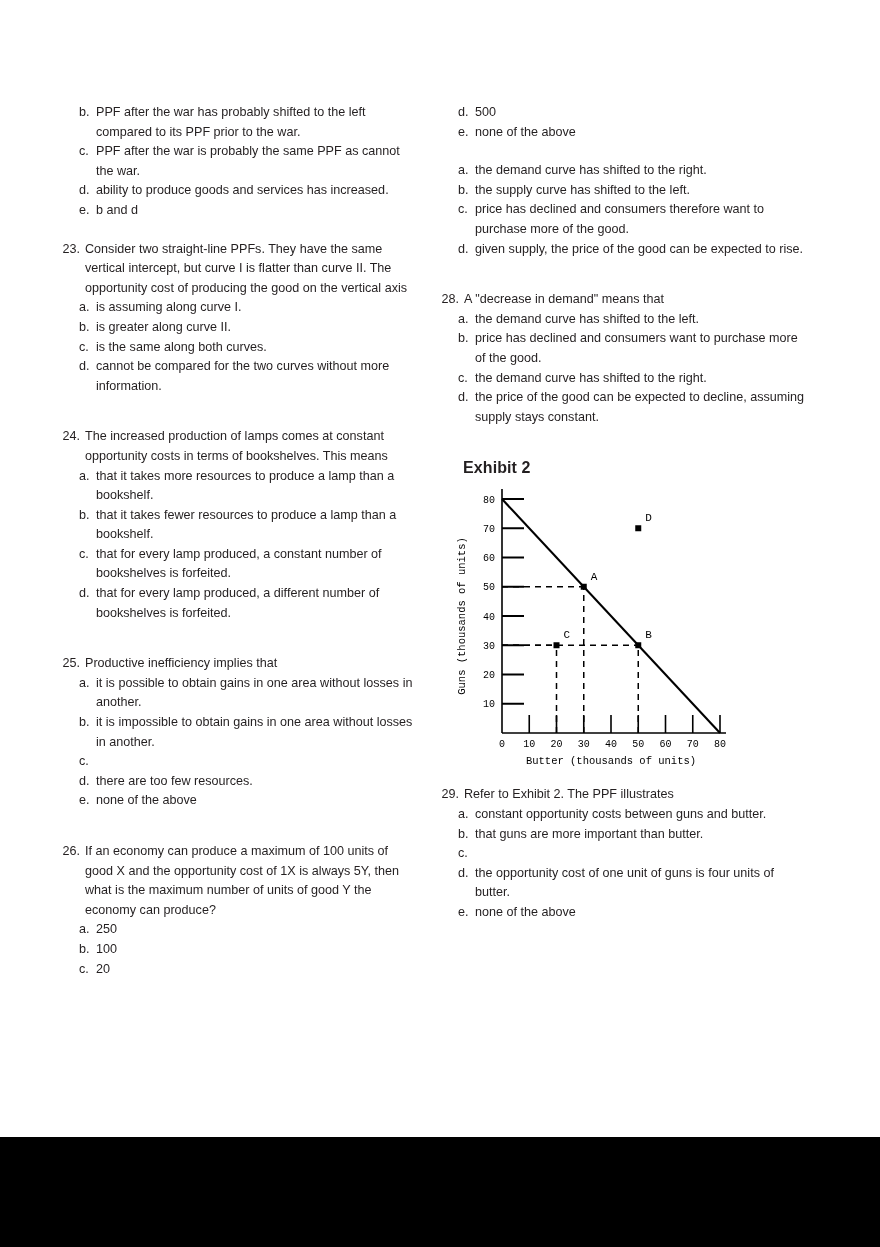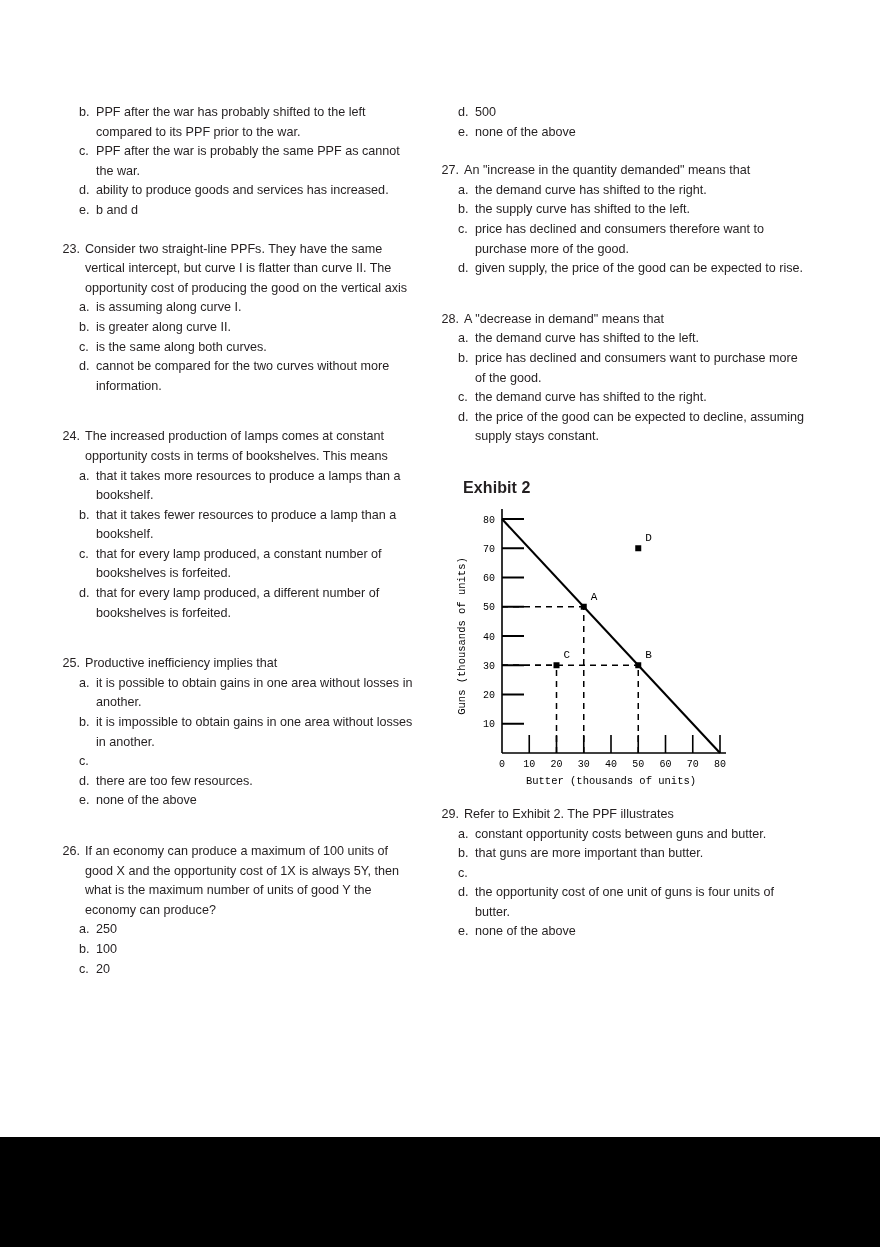--- a/index.html
+++ b/index.html
@@ -162,21 +162,21 @@
         <div class="spacer-16"></div>
 
         <div class="q-block">
           <div class="q-row">
             <span class="q-num">24.</span>
             <span class="q-stem">The increased production of lamps comes at constant opportunity costs in terms of bookshelves. This means</span>
           </div>
           <ul class="opts">
             <li class="opt-row">
               <span class="opt-letter">a.</span>
-              <span class="opt-text">that it takes more resources to produce a lamps than a bookshelf.</span>
+              <span class="opt-text">that it takes more resources to produce a lamp than a bookshelf.</span>
             </li>
             <li class="opt-row">
               <span class="opt-letter">b.</span>
               <span class="opt-text">that it takes fewer resources to produce a lamp than a bookshelf.</span>
             </li>
             <li class="opt-row">
               <span class="opt-letter">c.</span>
               <span class="opt-text">that for every lamp produced, a constant number of bookshelves is forfeited.</span>
             </li>
             <li class="opt-row">
@@ -248,24 +248,20 @@
             <span class="opt-letter">d.</span>
             <span class="opt-text">500</span>
           </li>
           <li class="opt-row">
             <span class="opt-letter">e.</span>
             <span class="opt-text">none of the above</span>
           </li>
         </ul>
 
         <div class="q-block">
-          <div class="q-row">
-            <span class="q-num">27.</span>
-            <span class="q-stem">An "increase in the quantity demanded" means that</span>
-          </div>
           <ul class="opts">
             <li class="opt-row">
               <span class="opt-letter">a.</span>
               <span class="opt-text">the demand curve has shifted to the right.</span>
             </li>
             <li class="opt-row">
               <span class="opt-letter">b.</span>
               <span class="opt-text">the supply curve has shifted to the left.</span>
             </li>
             <li class="opt-row">

